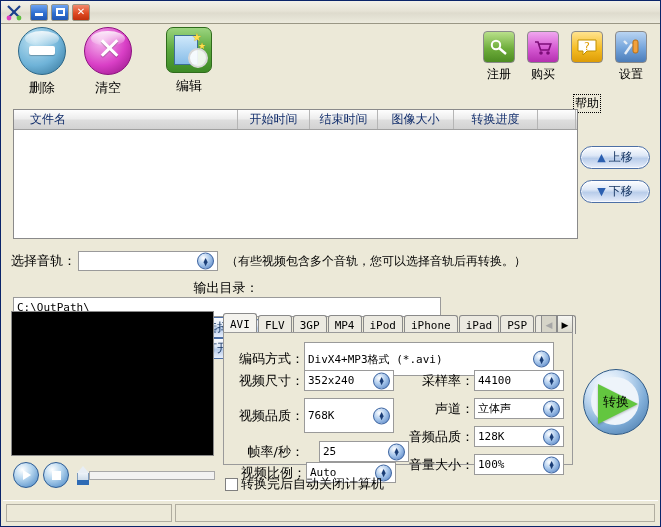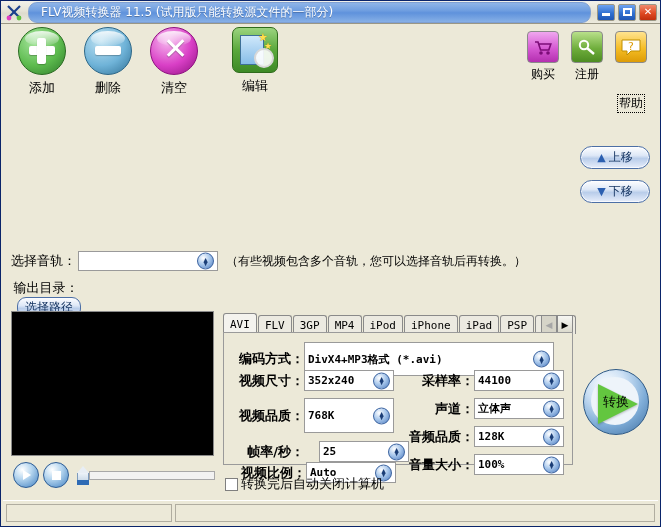--- a/index.html
+++ b/index.html
@@ -271,21 +271,21 @@
     box-sizing: border-box; font-size: 9px;
   }
   .tsbtn.disabled { color: #a6a6a6; background: #d6d4c8; }
   .tsbtn.enabled { color: #000; }
   .settings {
     position: absolute; left: 222px; top: 331px;
     width: 350px; height: 133px;
     border: 1px solid #9a9a9a; background: #ece9d8;
     box-sizing: border-box;
   }
-  .set-row { position: absolute; display: flex; align-items: center; font-weight: bold; }
+  .set-row { position: absolute; display: flex; align-items: center; }
   .set-label { font-size: 13px; color: #000; text-align: right; }
   
   .convert {
     position: absolute; left: 582px; top: 368px;
     width: 64px; height: 64px; border-radius: 50%;
     background: radial-gradient(circle at 35% 25%, #ffffff 0%, #cfe2f5 30%, #7fadd8 62%, #3d6d9e 100%);
     border: 1px solid #2f5a86;
     display: flex; align-items: center; justify-content: center;
   }
   .convert .ring {
@@ -334,46 +334,36 @@
 
   <div class="titlebar">
     <div class="app-icon">
       <svg width="20" height="19" viewBox="0 0 20 19">
         <path d="M4 3 L16 15" stroke="#1b3f8c" stroke-width="2.2" fill="none"></path>
         <path d="M16 3 L4 15" stroke="#1b3f8c" stroke-width="2.2" fill="none"></path>
         <circle cx="5" cy="15" r="2.4" fill="#e040c0"></circle>
         <circle cx="15" cy="15" r="2.4" fill="#5fbf3f"></circle>
       </svg>
     </div>
-    <div class="title-capsule">
-      <span class="title-text">FLV视频转换器 11.5 (试用版只能转换源文件的一部分)</span>
-    </div>
     <div class="winbtns">
       <div class="winbtn min">
           <div class="minbox"></div>
         </div>
       <div class="winbtn max">
           <div class="maxbox"></div>
         </div>
       <div class="winbtn close">
           <span class="gl">✕</span>
         </div>
     </div>
   </div>
 
   <div class="toolbar">
     <div class="tool-left">
 
-      <div class="tool-btn">
-        <div class="round-icon ri-green">
-          <div class="plus-h"></div>
-          <div class="plus-v"></div>
-        </div>
-        <div class="tool-label">添加</div>
-      </div>
 
       <div class="tool-btn">
         <div class="round-icon ri-blue">
           <div class="minus-h"></div>
         </div>
         <div class="tool-label">删除</div>
       </div>
 
       <div class="tool-btn">
         <div class="round-icon ri-pink">
@@ -388,54 +378,73 @@
           <span class="star s1">★</span>
           <span class="star s2">★</span>
           <div class="mag"></div>
         </div>
         <div class="tool-label">编辑</div>
       </div>
 
     </div>
 
     <div class="tool-right">
+      <div class="tool-sq">
+        <div class="sq-icon sq-key">
+          <svg width="20" height="18" viewBox="0 0 20 18">
+            <circle cx="7" cy="7" r="4.2" stroke="#ffffff" stroke-width="2" fill="none"></circle>
+            <path d="M10 10 L17 16" stroke="#ffffff" stroke-width="2.4" fill="none"></path>
+          </svg>
+        </div>
+        <div class="sq-label">注册</div>
+      </div>
+
       <div class="tool-sq">
         <div class="sq-icon sq-cart">
           <svg width="20" height="17" viewBox="0 0 20 17">
             <path d="M2 3 h3 l2.6 8 h8.2 l2-6 h-12.3" stroke="#7c0c78" stroke-width="1.6" fill="none"></path>
             <circle cx="8" cy="14" r="1.8" fill="#7c0c78"></circle>
             <circle cx="15" cy="14" r="1.8" fill="#7c0c78"></circle>
           </svg>
         </div>
         <div class="sq-label">购买</div>
       </div>
 
       <div class="tool-sq">
-        <div class="sq-icon sq-key">
-          <svg width="20" height="18" viewBox="0 0 20 18">
-            <circle cx="7" cy="7" r="4.2" stroke="#ffffff" stroke-width="2" fill="none"></circle>
-            <path d="M10 10 L17 16" stroke="#ffffff" stroke-width="2.4" fill="none"></path>
-          </svg>
-        </div>
-        <div class="sq-label">注册</div>
-      </div>
-
-      <div class="tool-sq">
         <div class="sq-icon sq-help">
           <svg width="22" height="19" viewBox="0 0 22 19">
             <path d="M2 2 h18 v11 h-9 l-4 4 v-4 h-5 z" fill="#ffffff" stroke="#c08f00" stroke-width="1"></path>
             <text x="11" y="12" font-size="11" text-anchor="middle" fill="#dd9c06" font-family="DejaVu Sans">?</text>
           </svg>
         </div>
         <div class="sq-label focus">帮助</div>
       </div>
 
-    </div>
-  </div>
-
+      <div class="tool-sq">
+        <div class="sq-icon sq-set">
+          <svg width="20" height="18" viewBox="0 0 20 18">
+            <path d="M4 16 L11 6 M3 3 l3 3" stroke="#e8eef5" stroke-width="2.4" fill="none"></path>
+            <rect x="12" y="2" width="5" height="13" rx="2" fill="#f2a13c" stroke="#b86f16"></rect>
+          </svg>
+        </div>
+        <div class="sq-label">设置</div>
+      </div>
+    </div>
+  </div>
+
+  <div class="filelist">
+    <div class="fl-head">
+      <div class="fl-col name" style="width:224px">文件名</div>
+      <div class="fl-col" style="width:72px">开始时间</div>
+      <div class="fl-col" style="width:68px">结束时间</div>
+      <div class="fl-col" style="width:76px">图像大小</div>
+      <div class="fl-col" style="width:84px">转换进度</div>
+      <div class="fl-col" style="width:38px"></div>
+    </div>
+  </div>
 
   <div class="move-btns">
     <div class="pillbtn">
       <span class="chev">▲</span>
       <span>上移</span>
     </div>
     <div class="pillbtn">
       <span class="chev">▼</span>
       <span>下移</span>
     </div>
@@ -448,20 +457,23 @@
       <span class="spin">
           <span>▲</span>
           <span>▼</span>
         </span>
     </div>
     <span class="hint">（有些视频包含多个音轨，您可以选择音轨后再转换。）</span>
   </div>
 
   <div class="out-row">
     <span class="row-label">输出目录：</span>
+    <div class="textbox" style="width:428px;height:20px;margin-left:2px">
+      <span>C:\OutPath\</span>
+    </div>
     <div class="pathbtn" style="margin-left:6px">
       <span>选择路径</span>
     </div>
     <div class="pathbtn" style="margin-left:6px">
       <span>打开路径</span>
     </div>
   </div>
 
   <div class="preview"></div>
   <div class="pv-ctrls">

